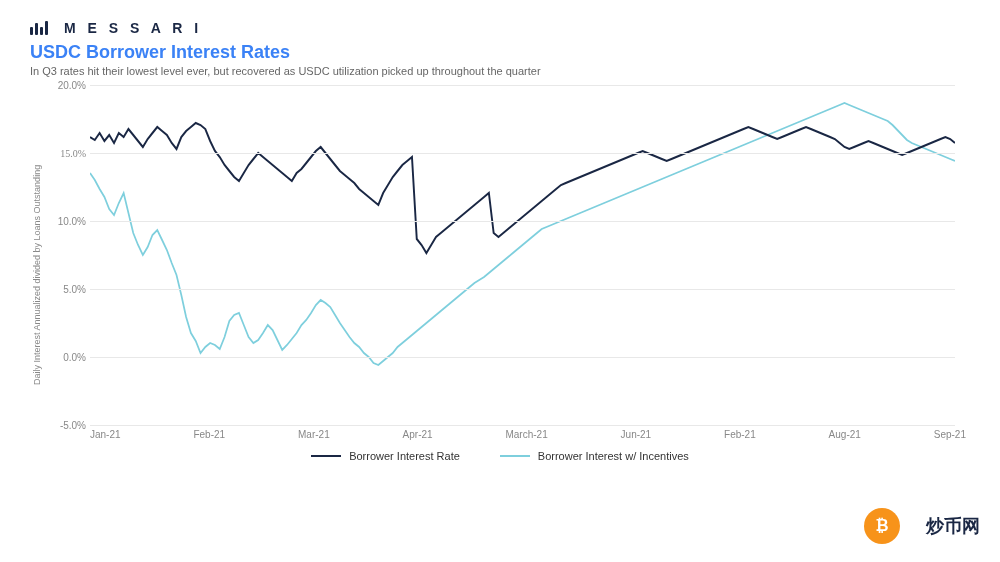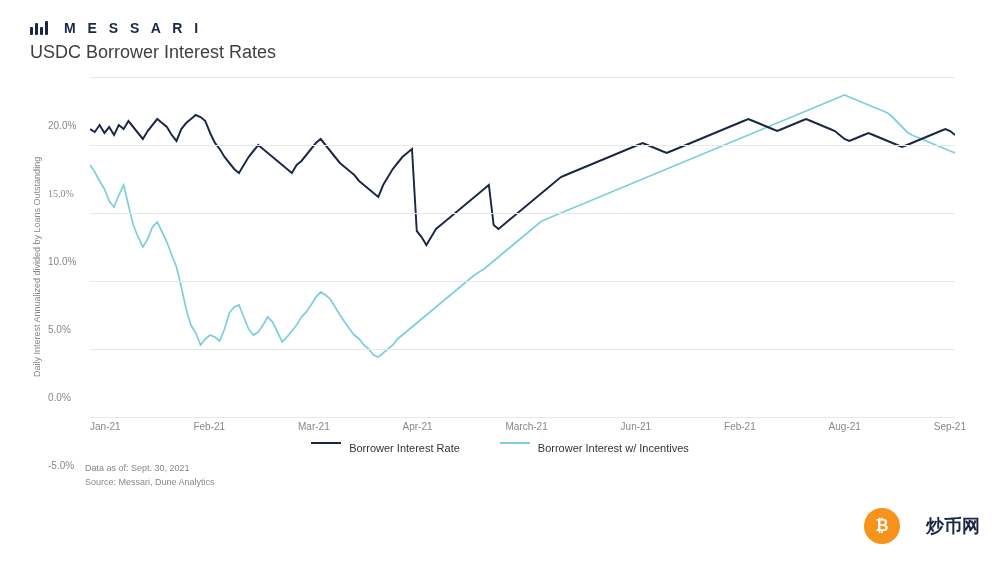--- a/index.html
+++ b/index.html
@@ -33,59 +33,59 @@
       border-radius: 1px;
     }
     .logo-text {
       font-size: 14px;
       font-weight: 700;
       letter-spacing: 4px;
       color: #1a2744;
     }
     .chart-title {
       font-size: 18px;
-      font-weight: 400;
-      color: #404040;
-      margin-bottom: 14px;
+      font-weight: 700;
+      color: #3b82f6;
+      margin-bottom: 2px;
     }
     .chart-subtitle {
       font-size: 11px;
       color: #666;
       margin-bottom: 8px;
     }
     .grid-line {
       position: absolute;
       left: 0;
       right: 0;
       height: 1px;
       background: #e8e8e8;
     }
     .grid-label {
       position: absolute;
       left: -42px;
       font-size: 10px;
       color: #888;
       transform: translateY(-50%);
+      text-align: right;
       width: 38px;
-      margin-top: 48px;
     }
     .x-label {
       font-size: 10px;
       color: #888;
       text-align: center;
     }
     .legend {
       display: flex;
       justify-content: center;
       gap: 40px;
       margin-top: 10px;
     }
     .legend-item {
       display: flex;
-      align-items: flex-start;
+      align-items: center;
       gap: 8px;
     }
     .legend-line {
       width: 30px;
       height: 2px;
     }
     .legend-label {
       font-size: 11px;
       color: #333;
     }
@@ -139,20 +139,21 @@
     <div class="logo-bars">
       <div class="logo-bar" style="width:3px;height:8px;"></div>
       <div class="logo-bar" style="width:3px;height:12px;"></div>
       <div class="logo-bar" style="width:3px;height:8px;"></div>
       <div class="logo-bar" style="width:3px;height:14px;"></div>
     </div>
     <span class="logo-text">M E S S A R I</span>
   </div>
 
   <div class="chart-title">USDC Borrower Interest Rates</div>
+  <div class="chart-subtitle">In Q3 rates hit their lowest level ever, but recovered as USDC utilization picked up throughout the quarter</div>
 
   <div style="position:relative; margin-left: 10px;">
 
     <div style="position:absolute; left:-8px; top:20px; writing-mode:vertical-rl; transform:rotate(180deg); font-size:9px; color:#888; height:340px; display:flex; align-items:center; justify-content:center;">
       <span>Daily Interest Annualized divided by Loans Outstanding</span>
     </div>
 
     <div style="position:relative; margin-left:50px; margin-right:15px; height:340px;">
       
       
@@ -571,24 +572,20 @@
     <div class="legend-item">
       <div class="legend-line" style="background:#1a2744;"></div>
       <span class="legend-label">Borrower Interest Rate</span>
     </div>
     <div class="legend-item">
       <div class="legend-line" style="background:#7ecfdd;"></div>
       <span class="legend-label">Borrower Interest w/ Incentives</span>
     </div>
   </div>
 
-  <div class="footer">
-    <div class="footer-text">Data as of: Sept. 30, 2021</div>
-    <div class="footer-text">Source: Messari, Dune Analytics</div>
-  </div>
 
   <div class="watermark">
     <div class="watermark-circle">
       <span>₿</span>
     </div>
     <span class="watermark-text">炒币网</span>
   </div>
 </div>
 
 </body></html>

